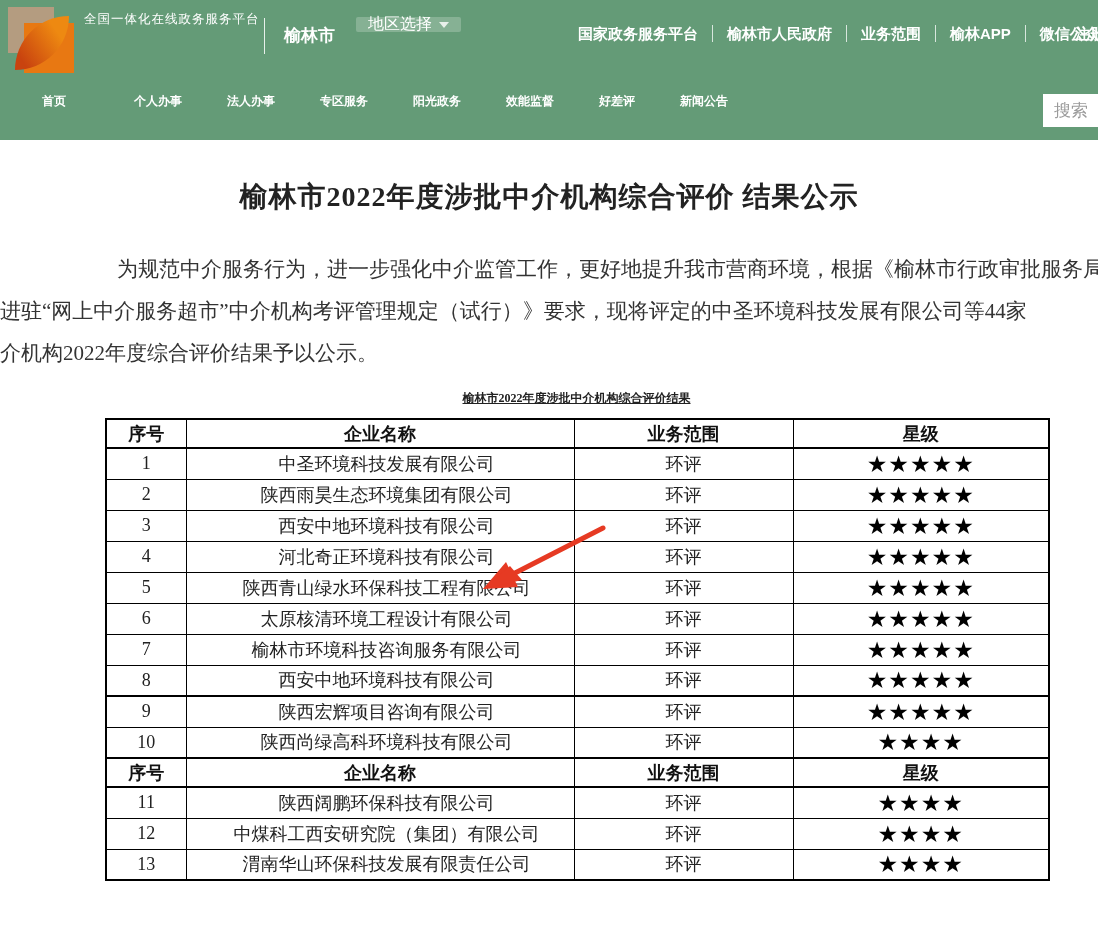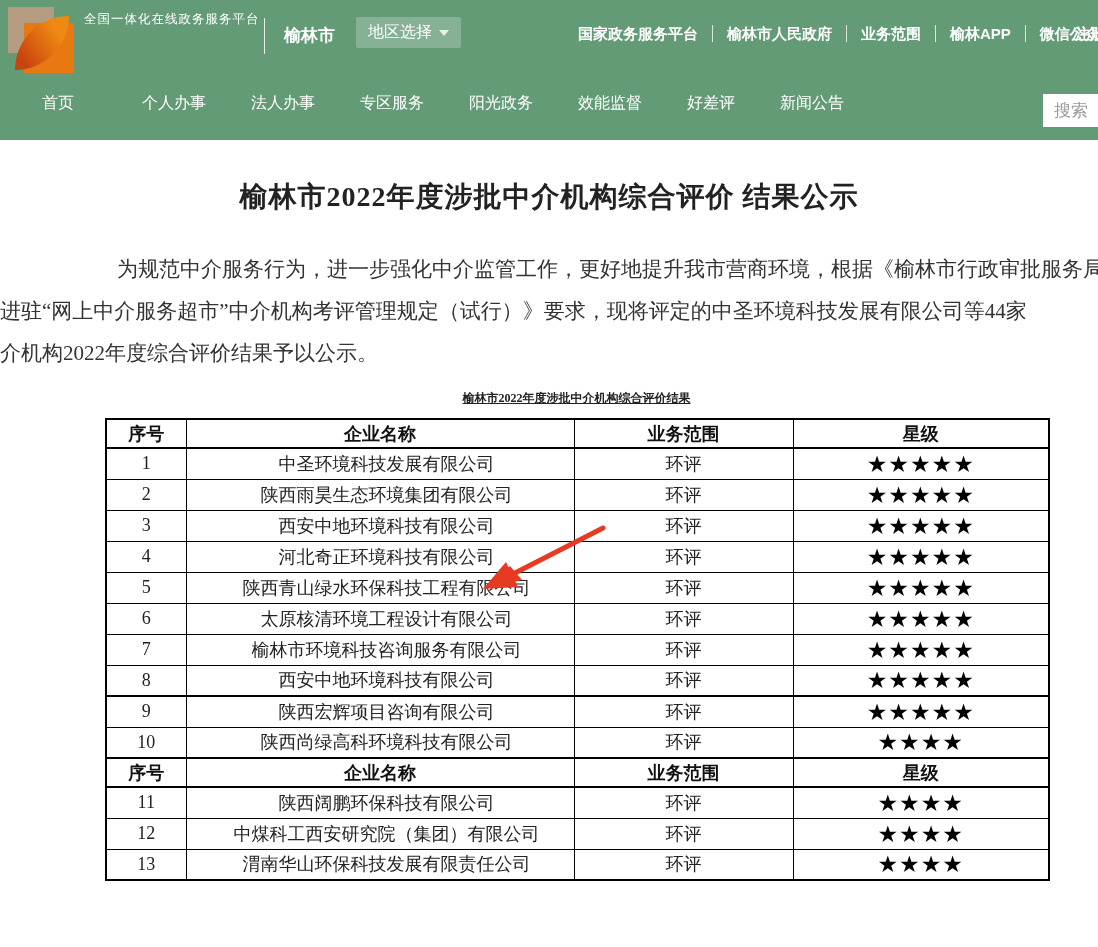--- a/index.html
+++ b/index.html
@@ -20,36 +20,36 @@
     position:absolute; left:7px; top:9px; width:54px; height:54px;
     background:linear-gradient(55deg,#c9430f 15%,#ee8911 75%);
     border-radius:100% 0 100% 0;
   }
   .brand { position:absolute; left:84px; top:11px; color:#fff; }
   .brand-small { font-size:12.5px; letter-spacing:1px; }
   .brand-big { font-size:23px; letter-spacing:2px; margin-top:4px; font-weight:500; }
   .v-divider { position:absolute; left:264px; top:18px; width:1px; height:36px; background:rgba(255,255,255,.85); }
   .city { position:absolute; left:284px; top:24px; color:#fff; font-size:17px; font-weight:bold; }
   .region-btn {
-    position:absolute; left:356px; top:17px; height:31px; padding:0 12px;
+    position:absolute; left:356px; top:17px; height:15px; padding:0 12px;
     background:rgba(255,255,255,.22); color:#fff; font-size:16px; border:none;
     display:flex; align-items:center; gap:7px; border-radius:2px; cursor:pointer;
   }
   .tri-down { width:0; height:0; border-left:5px solid transparent; border-right:5px solid transparent; border-top:6px solid #e8f0ea; }
   .top-links { position:absolute; left:578px; top:25px; display:flex; list-style:none; }
   .top-links li {
     color:#fff; font-size:15px; font-weight:bold; padding:0 14px; line-height:17px;
     border-right:1px solid rgba(255,255,255,.75); cursor:pointer; white-space:nowrap;
   }
   .top-links li:first-child { padding-left:0; }
   .top-links li:last-child { border-right:none; }
   .register { position:absolute; left:1075px; top:25px; color:#fff; font-size:15px; font-weight:bold; white-space:nowrap; cursor:pointer; }
   
   .nav { position:absolute; left:42px; top:93px; display:flex; gap:45px; list-style:none; }
-  .nav li { color:#fff; font-size:16px; font-weight:normal; white-space:nowrap; cursor:pointer; }
+  .nav li { color:#fff; font-size:12px; font-weight:bold; white-space:nowrap; cursor:pointer; }
   .nav li:first-child { margin-right:23px; }
   .search-box {
     position:absolute; left:1043px; top:94px; width:90px; height:33px;
     background:#fff; border:none; padding:0 0 0 11px; font-size:17px; color:#555; outline:none;
   }
   .search-box::placeholder { color:#9a9a9a; }
   
   .content { position:absolute; left:0; top:140px; width:100%; font-family:"Liberation Serif", serif; color:#333; }
   .doc-title {
     margin-top:38px; text-align:center; font-size:28px; font-weight:bold; color:#222;

